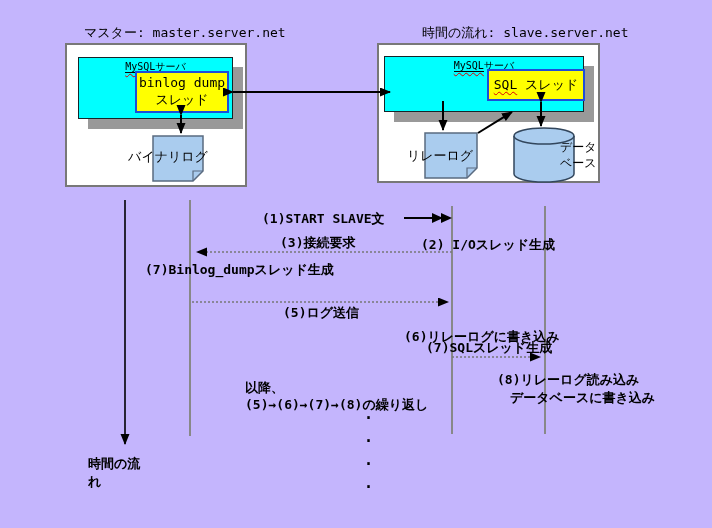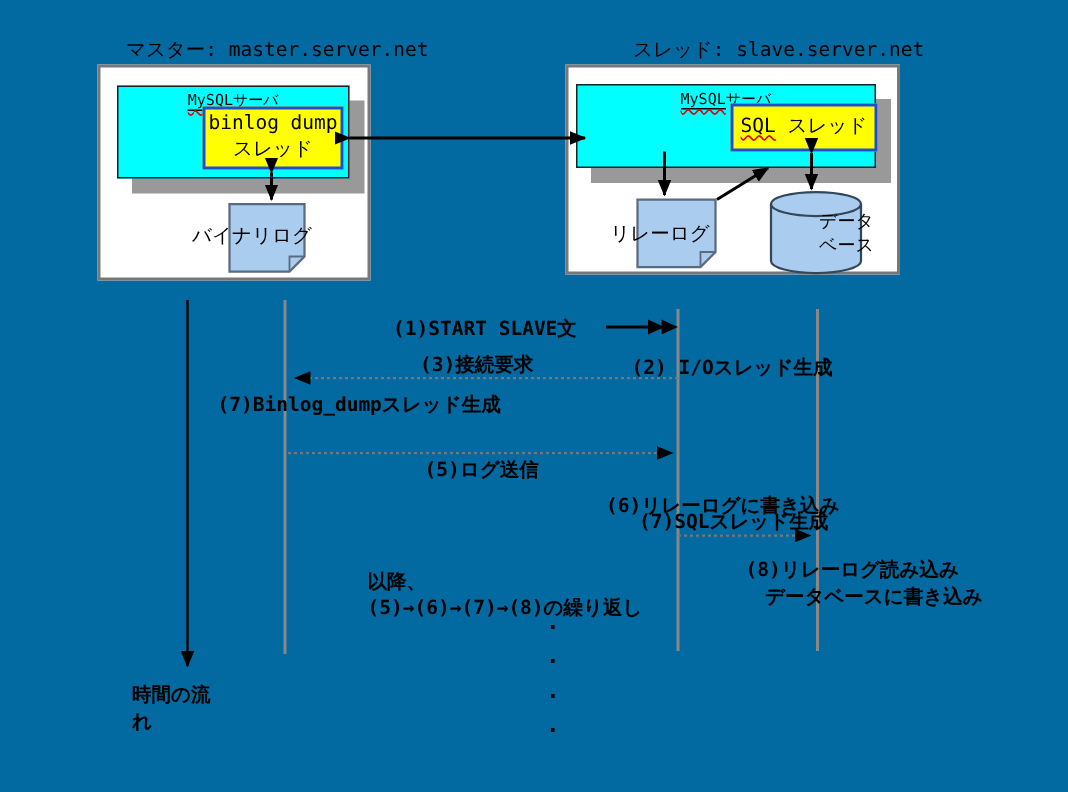--- a/index.html
+++ b/index.html
@@ -7,21 +7,21 @@
   :root{
     --server-fill:#00ffff;
     --thread-fill:#ffff00;
     --note-fill:#aaccee;
     --shadow:#999999;
     --box-border:#787878;
     --lifeline:#888888;
     --squiggle:#dd0000;
   }
   .stage{
-    position:relative; width:712px; height:528px; background:#0369a1;
+    position:relative; width:712px; height:528px; background:#c4b5fd;
     font-family:"DejaVu Sans Mono","DejaVu Sans",monospace; color:#000;
     overflow:hidden;
   }
   .box-outer{ position:absolute; background:#fff; border:2px solid var(--box-border); z-index:1; }
   .box-server{ position:absolute; background:var(--server-fill); border:1px solid #15252a;
                box-shadow:10px 10px 0 var(--shadow); z-index:2; }
   .server-label{ width:100%; text-align:center; padding-top:2px; font-size:10px; white-space:nowrap; }
   .u-name{ border-bottom:1px solid #000;
            text-decoration-line:underline; text-decoration-style:wavy;
            text-decoration-color:var(--squiggle); text-decoration-thickness:1px;
@@ -61,38 +61,38 @@
     </div>
   </div>
 
   <div class="box-thread" style="left:135px; top:71px; width:94px; height:42px;">
     <div>binlog dump</div>
     <div>スレッド</div>
   </div>
 
   <div class="label center" style="left:118px; top:148px; width:100px;">バイナリログ</div>
 
-  <div class="label" style="left:422px; top:24px;">スレッド: slave.server.net</div>
+  <div class="label" style="left:422px; top:24px;">時間の流れ: slave.server.net</div>
 
   <div class="box-outer" style="left:377px; top:43px; width:223px; height:140px;"></div>
 
   <div class="box-server" style="left:384px; top:56px; width:200px; height:56px;">
     <div class="server-label">
       <span class="u-name">MySQL</span><span>サーバ</span>
     </div>
   </div>
 
 
   <div class="box-thread" style="left:487px; top:69px; width:98px; height:32px;">
     <div><span class="squiggle">SQL</span><span> スレッド</span></div>
   </div>
 
   <div class="label center" style="left:398px; top:147px; width:84px;">リレーログ</div>
 
-  <div class="label center" style="left:514px; top:140px; width:60px; font-size:12px; line-height:1.3;padding-left:32px;">
+  <div class="label center" style="left:528px; top:140px; width:60px; font-size:12px; line-height:1.3;padding-left:32px;">
     <div>データ</div>
     <div>ベース</div>
   </div>
 
   <svg class="overlay" width="712" height="528" viewBox="0 0 712 528">
     <defs>
       <marker id="ah" markerWidth="12" markerHeight="10" refX="10" refY="4.5" orient="auto" markerUnits="userSpaceOnUse">
         <path d="M0,0 L11,4.5 L0,9 Z" fill="#000"></path>
       </marker>
     </defs>

